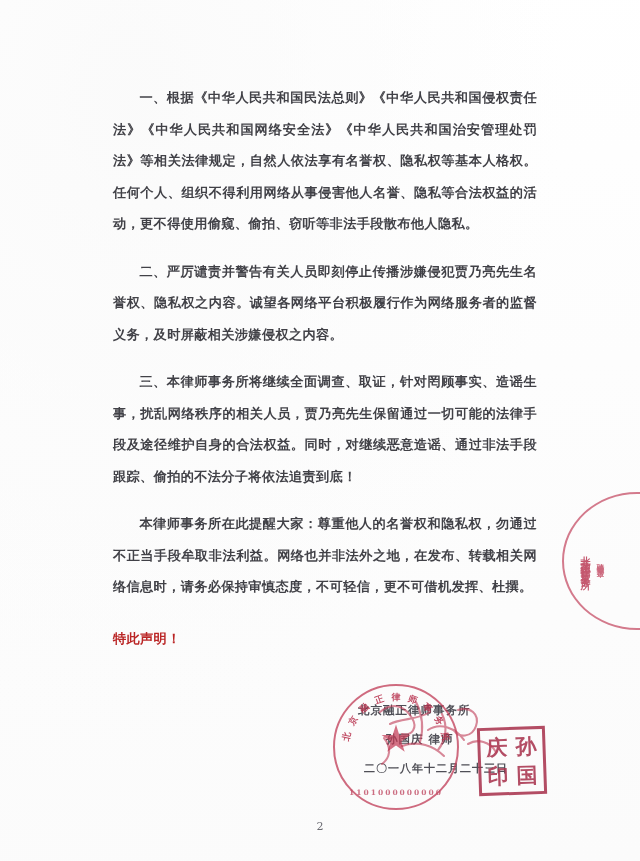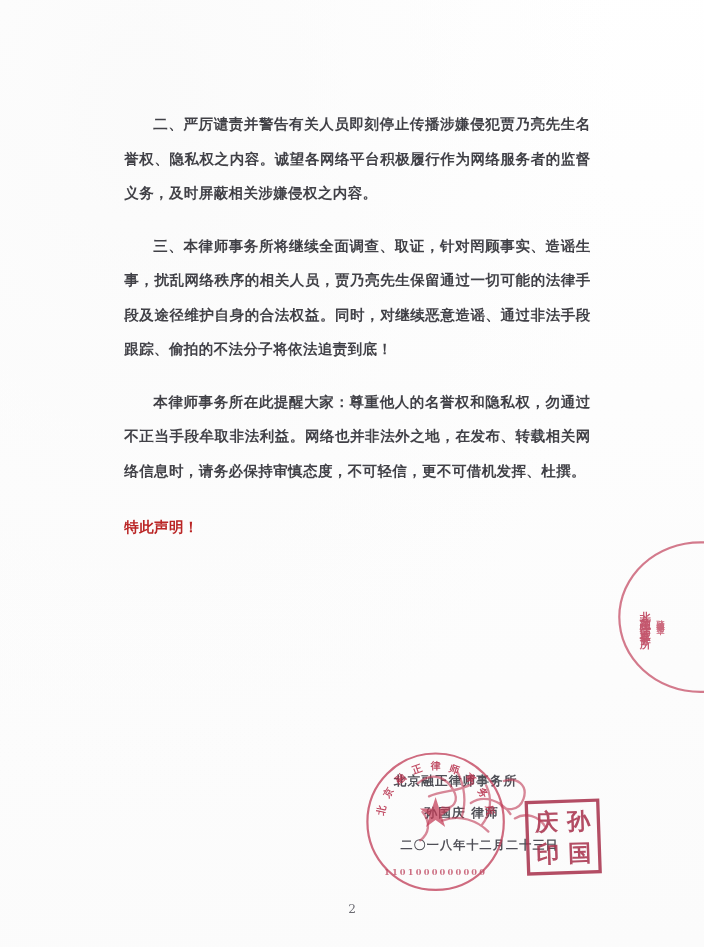--- a/index.html
+++ b/index.html
@@ -239,20 +239,21 @@
 </style>
 </head>
 <body>
 
 <div id="page">
 
   <div id="paper-texture"></div>
 
   <div id="body-text">
 
+    <p class="para p1">一、根据《中华人民共和国民法总则》《中华人民共和国侵权责任法》《中华人民共和国网络安全法》《中华人民共和国治安管理处罚法》等相关法律规定，自然人依法享有名誉权、隐私权等基本人格权。任何个人、组织不得利用网络从事侵害他人名誉、隐私等合法权益的活动，更不得使用偷窥、偷拍、窃听等非法手段散布他人隐私。</p>
 
     <p class="para p2">二、严厉谴责并警告有关人员即刻停止传播涉嫌侵犯贾乃亮先生名誉权、隐私权之内容。诚望各网络平台积极履行作为网络服务者的监督义务，及时屏蔽相关涉嫌侵权之内容。</p>
 
     <p class="para p3">三、本律师事务所将继续全面调查、取证，针对罔顾事实、造谣生事，扰乱网络秩序的相关人员，贾乃亮先生保留通过一切可能的法律手段及途径维护自身的合法权益。同时，对继续恶意造谣、通过非法手段跟踪、偷拍的不法分子将依法追责到底！</p>
 
     <p class="para p4">本律师事务所在此提醒大家：尊重他人的名誉权和隐私权，勿通过不正当手段牟取非法利益。网络也并非法外之地，在发布、转载相关网络信息时，请务必保持审慎态度，不可轻信，更不可借机发挥、杜撰。</p>
 
     <p class="closing">特此声明！</p>
   </div>
 

